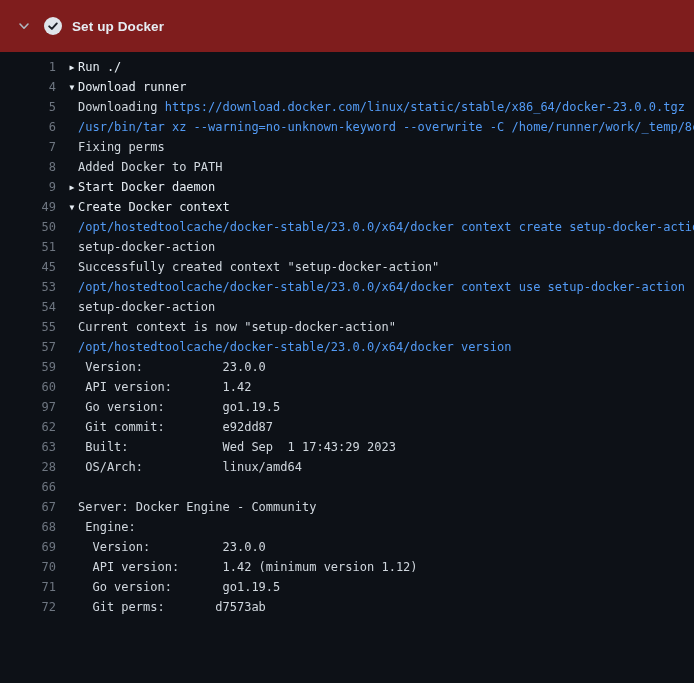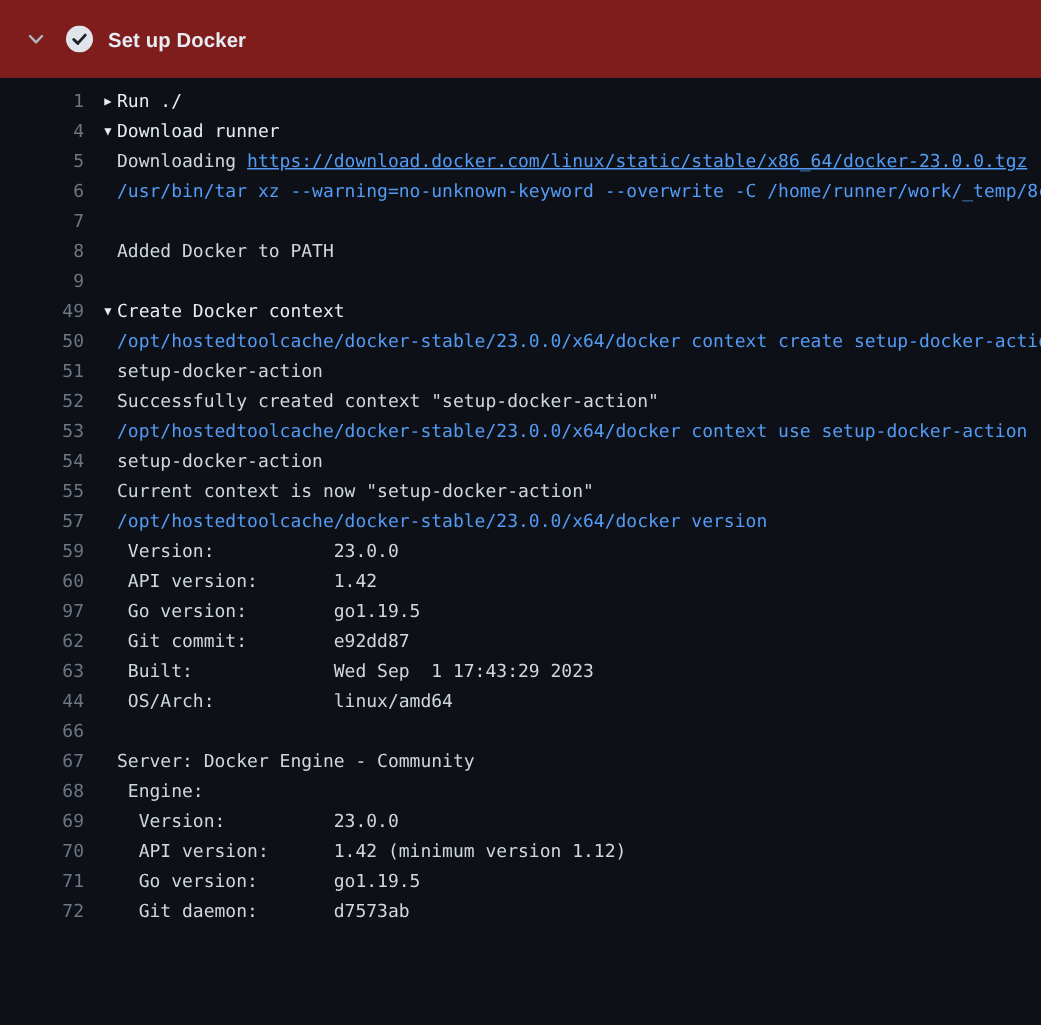--- a/index.html
+++ b/index.html
@@ -27,21 +27,21 @@
     color:#6e7681;cursor:pointer;user-select:none;
   }
   .content{margin-left:10px;color:#d0d7de;}
   .content.indent{padding-left:12px;}
   .content.group{cursor:pointer;color:#e6edf3;text-align:center;}
   .arrow{
     display:inline-block;width:12px;font-size:8px;
     color:#e6edf3;vertical-align:1px;
   }
   .cmd{color:#539bf5;}
-  .link{color:#539bf5;text-decoration:underline;cursor:pointer;}
+  .link{color:#539bf5;cursor:pointer;}
 </style>
 </head>
 <body style="background: rgb(13, 17, 23);">
 
 <div class="viewer">
 
   <div class="header" style="background: #7f1d1d;">
     <span class="chev">
       <svg width="14" height="14" viewBox="0 0 14 14" fill="none">
         <path d="M3 5 L7 9.2 L11 5" stroke="#afb8c1" stroke-width="1.6" stroke-linecap="round" stroke-linejoin="round"></path>
@@ -54,39 +54,39 @@
       </svg>
     </span>
     <span class="title">Set up Docker</span>
   </div>
 
   <div class="log">
       <div class="row"><span class="num">1</span><span class="content group"><span class="arrow">▶</span><span>Run ./</span></span></div>
       <div class="row"><span class="num">4</span><span class="content group"><span class="arrow">▼</span><span>Download runner</span></span></div>
       <div class="row"><span class="num">5</span><span class="content indent"><span>Downloading </span><a class="link">https://download.docker.com/linux/static/stable/x86_64/docker-23.0.0.tgz</a></span></div>
       <div class="row"><span class="num">6</span><span class="content indent cmd">/usr/bin/tar xz --warning=no-unknown-keyword --overwrite -C /home/runner/work/_temp/8c93</span></div>
-      <div class="row"><span class="num">7</span></div>
+      <div class="row"><span class="num">7</span><span class="content indent">Fixing perms</span></div>
       <div class="row"><span class="num">8</span><span class="content indent">Added Docker to PATH</span></div>
-      <div class="row"><span class="num">9</span></div>
+      <div class="row"><span class="num">9</span><span class="content group"><span class="arrow">▶</span><span>Start Docker daemon</span></span></div>
       <div class="row"><span class="num">49</span><span class="content group"><span class="arrow">▼</span><span>Create Docker context</span></span></div>
       <div class="row"><span class="num">50</span><span class="content indent cmd">/opt/hostedtoolcache/docker-stable/23.0.0/x64/docker context create setup-docker-action</span></div>
       <div class="row"><span class="num">51</span><span class="content indent">setup-docker-action</span></div>
-      <div class="row"><span class="num">52</span><span class="content indent">Successfully created context "setup-docker-action"</span></div>
+      <div class="row"><span class="num">45</span><span class="content indent">Successfully created context "setup-docker-action"</span></div>
       <div class="row"><span class="num">53</span><span class="content indent cmd">/opt/hostedtoolcache/docker-stable/23.0.0/x64/docker context use setup-docker-action</span></div>
       <div class="row"><span class="num">54</span><span class="content indent">setup-docker-action</span></div>
       <div class="row"><span class="num">55</span><span class="content indent">Current context is now "setup-docker-action"</span></div>
       <div class="row"><span class="num">57</span><span class="content indent cmd">/opt/hostedtoolcache/docker-stable/23.0.0/x64/docker version</span></div>
       <div class="row"><span class="num">59</span><span class="content indent"> Version:           23.0.0</span></div>
       <div class="row"><span class="num">60</span><span class="content indent"> API version:       1.42</span></div>
       <div class="row"><span class="num">97</span><span class="content indent"> Go version:        go1.19.5</span></div>
       <div class="row"><span class="num">62</span><span class="content indent"> Git commit:        e92dd87</span></div>
       <div class="row"><span class="num">63</span><span class="content indent"> Built:             Wed Sep  1 17:43:29 2023</span></div>
-      <div class="row"><span class="num">44</span><span class="content indent"> OS/Arch:           linux/amd64</span></div>
+      <div class="row"><span class="num">28</span><span class="content indent"> OS/Arch:           linux/amd64</span></div>
       <div class="row"><span class="num">66</span><span class="content indent"></span></div>
       <div class="row"><span class="num">67</span><span class="content indent">Server: Docker Engine - Community</span></div>
       <div class="row"><span class="num">68</span><span class="content indent"> Engine:</span></div>
       <div class="row"><span class="num">69</span><span class="content indent">  Version:          23.0.0</span></div>
       <div class="row"><span class="num">70</span><span class="content indent">  API version:      1.42 (minimum version 1.12)</span></div>
       <div class="row"><span class="num">71</span><span class="content indent">  Go version:       go1.19.5</span></div>
-      <div class="row"><span class="num">72</span><span class="content indent">  Git daemon:       d7573ab</span></div>
+      <div class="row"><span class="num">72</span><span class="content indent">  Git perms:       d7573ab</span></div>
     </div>
 
 </div>
 
 </body></html>

